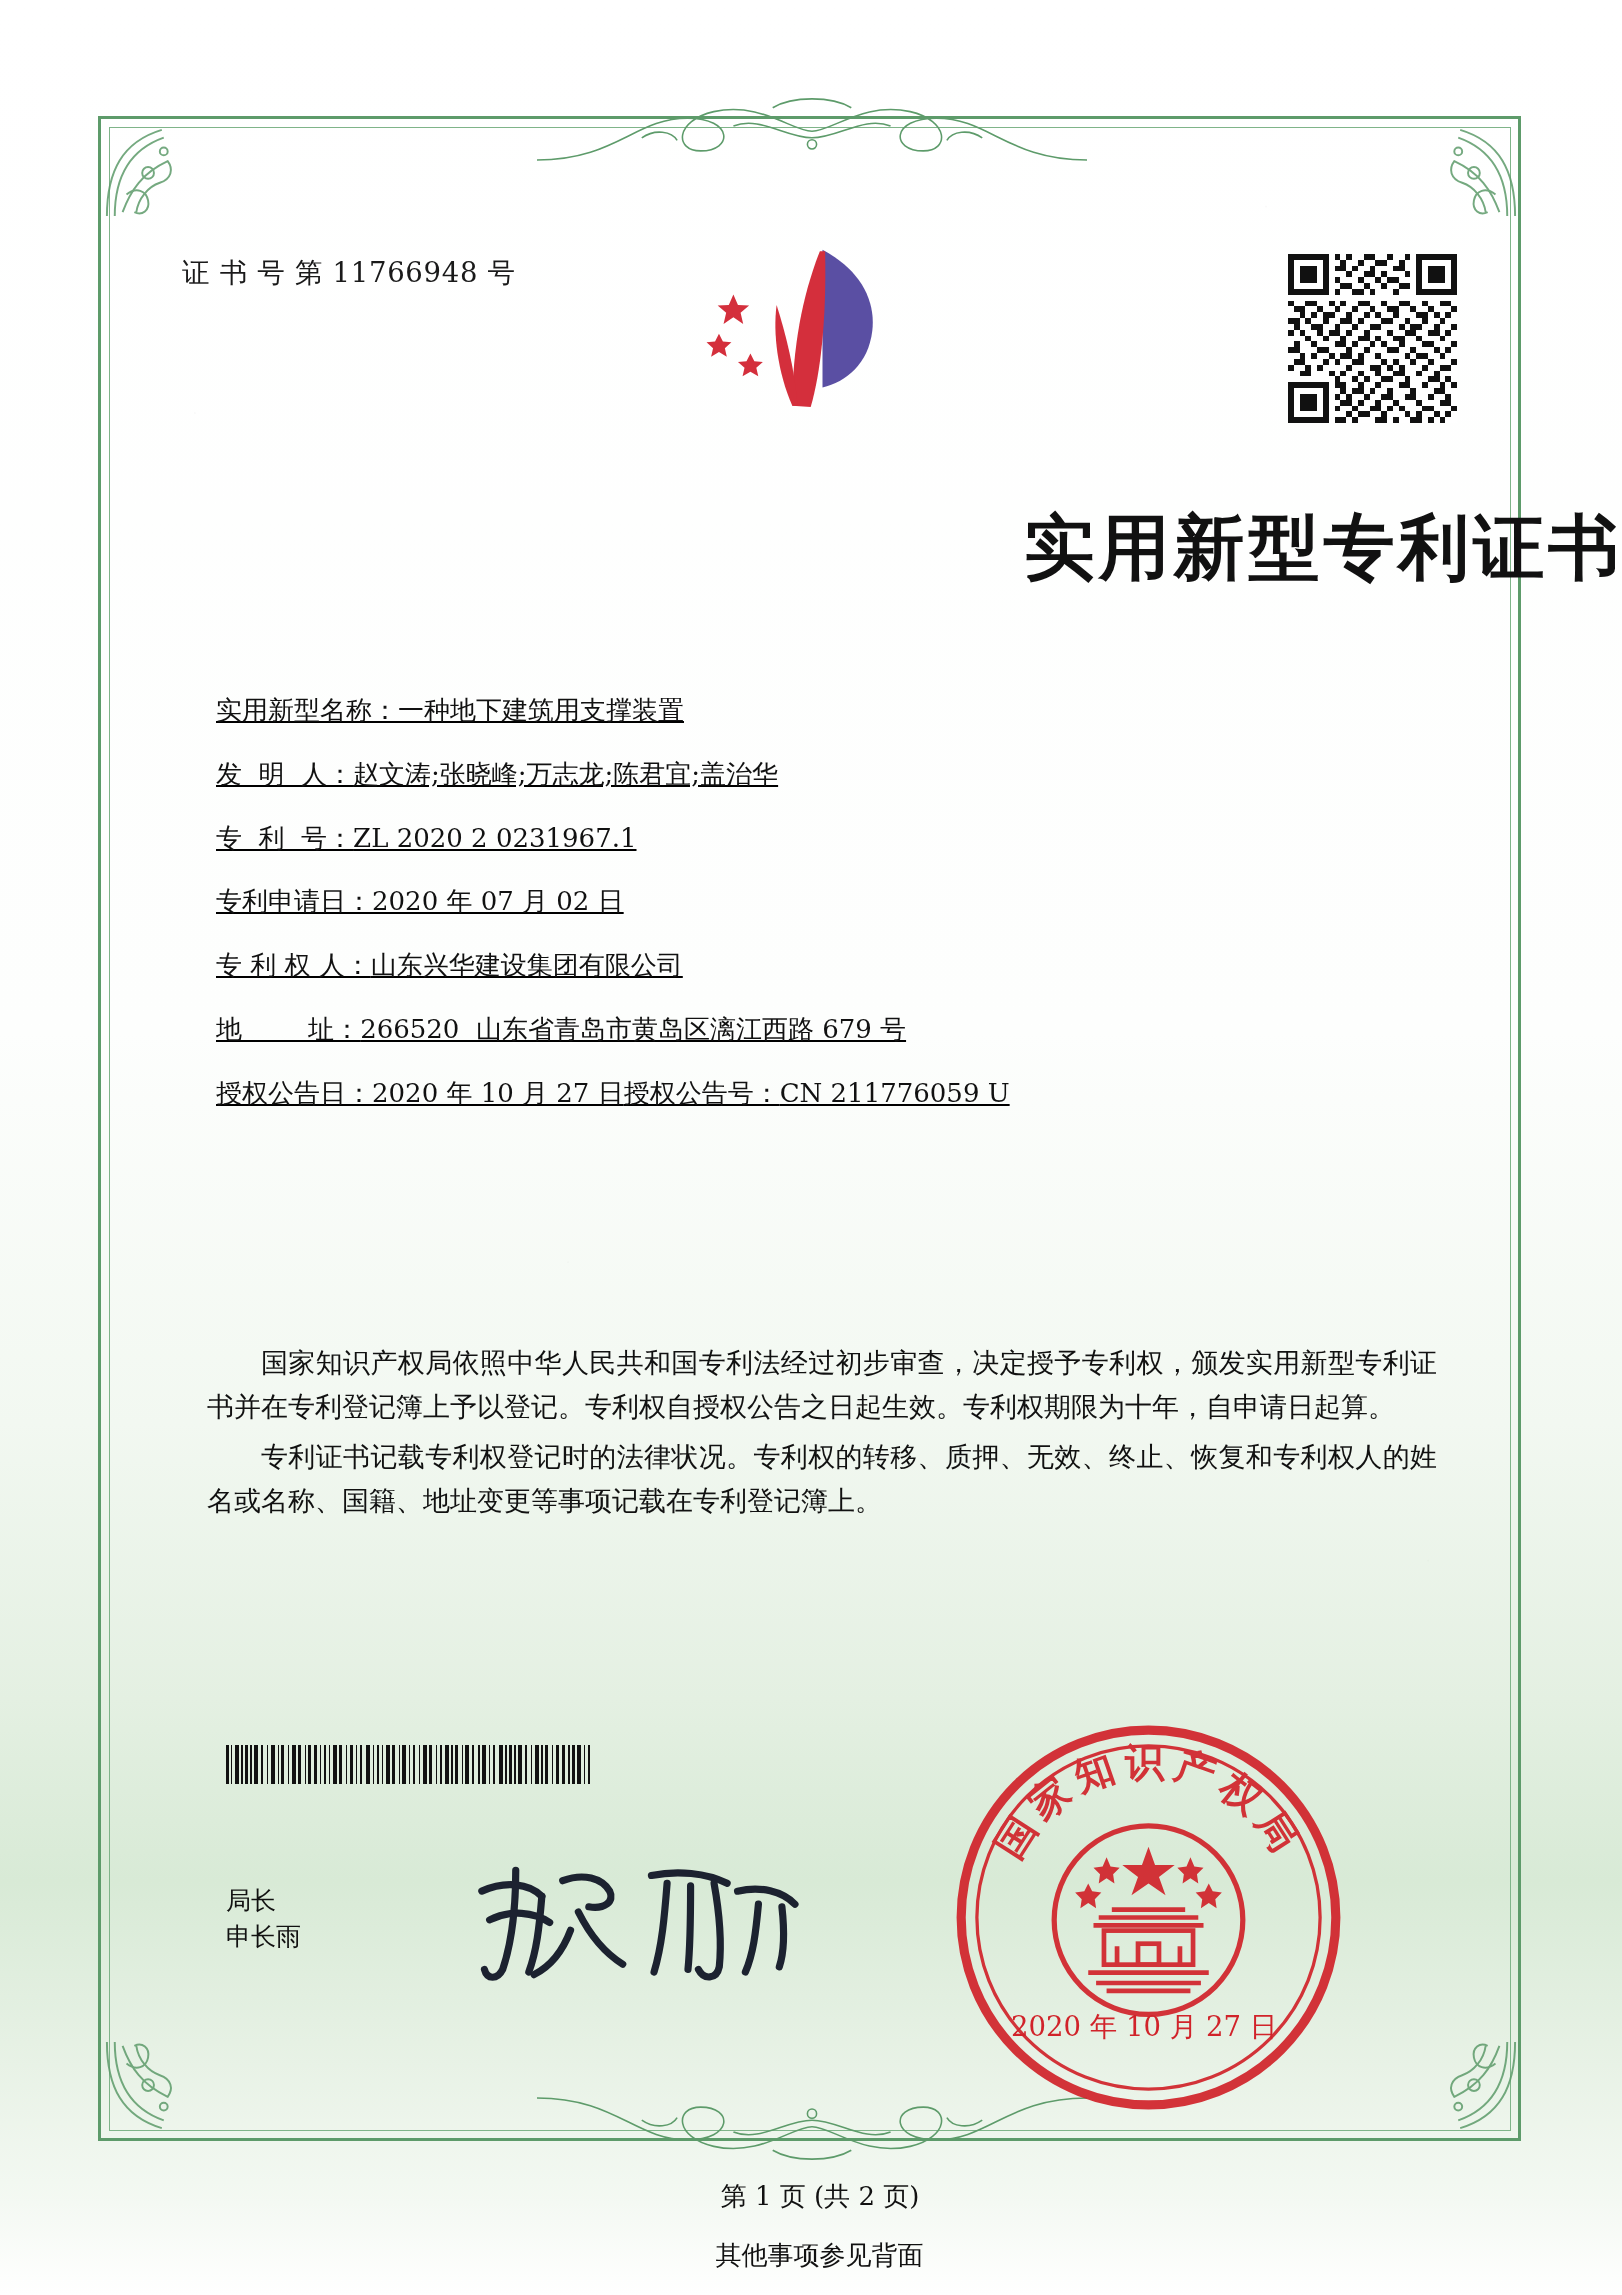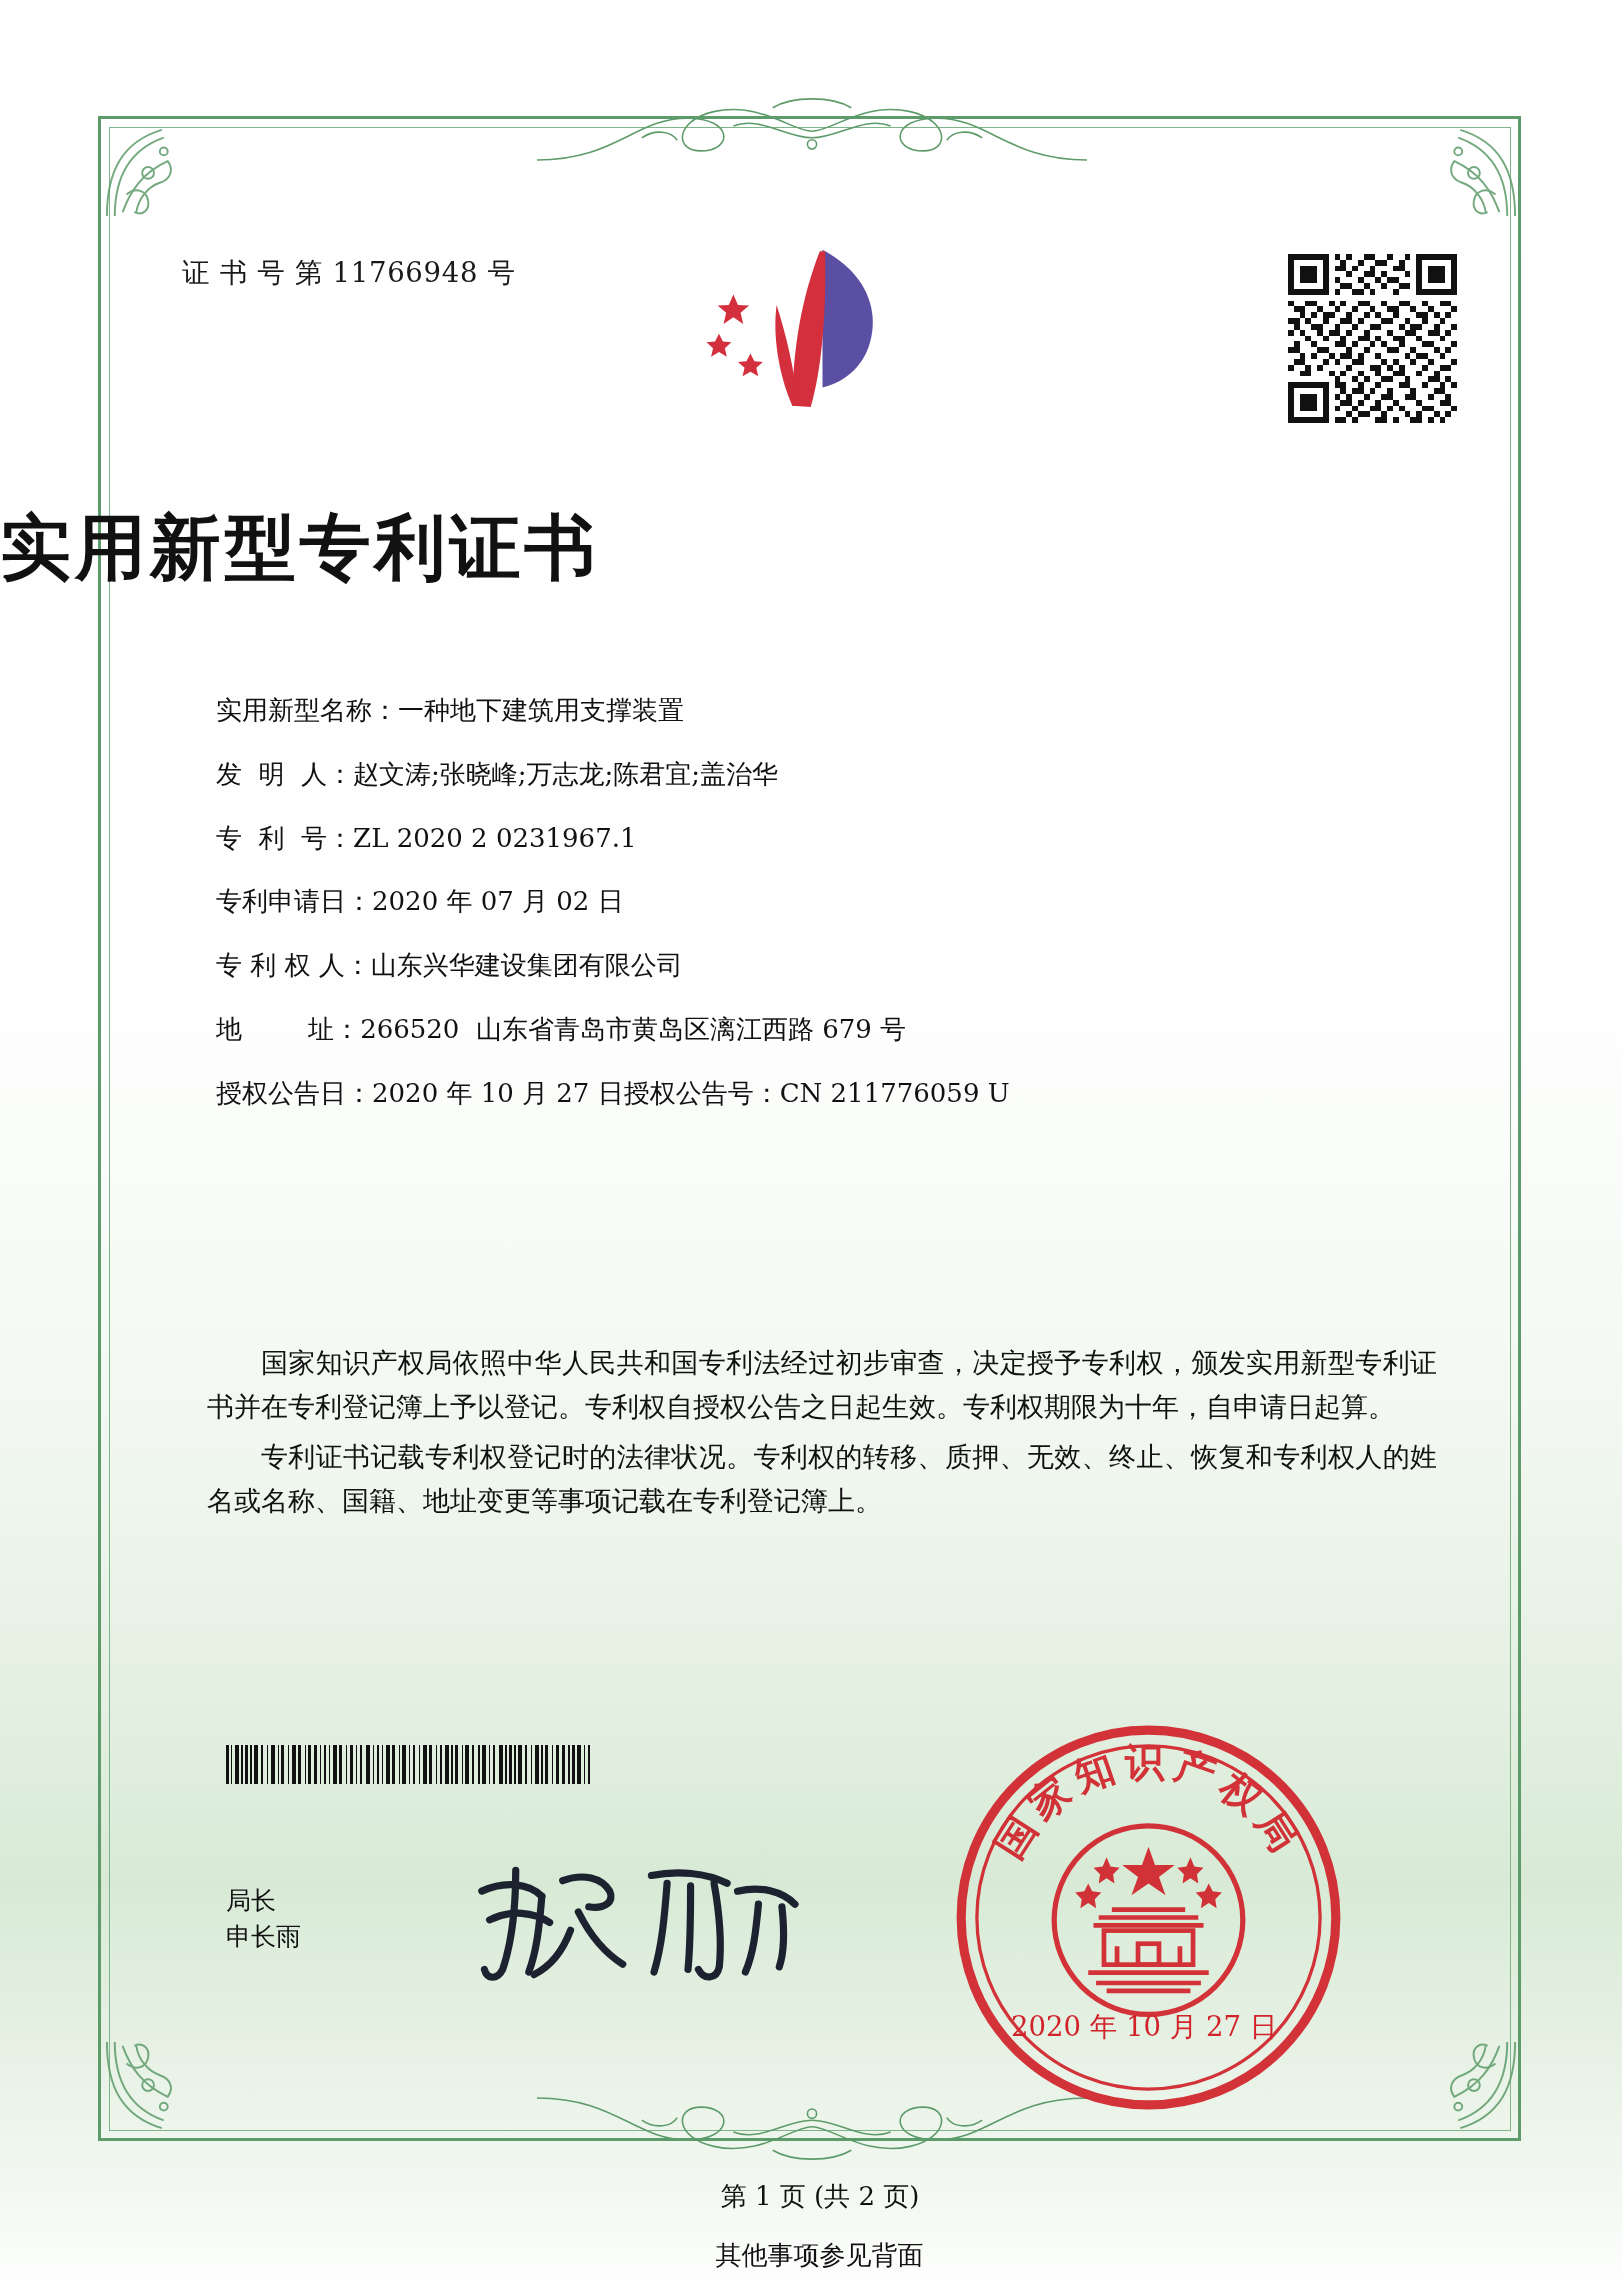--- a/index.html
+++ b/index.html
@@ -119,34 +119,35 @@
     height: 169px;
   }
   .qr svg { width: 100%; height:100%; display:block; }
 
   
   .doc-title {
     position: absolute;
     left: 0;
     right: 0;
     top: 501px;
-    text-align: left;
+    text-align: right;
     font-size: 71px;
     letter-spacing: 3.9px;
     font-weight: bold;
     color: #111;
     font-family: "DejaVu Serif", serif;
   }
 
   
   .fields {
     position: absolute;
     left: 216px;
     top: 694px;
     width: 1211px;
+    text-decoration: underline;
   }
   .field-row {
     display: flex;
     align-items: baseline;
     margin-bottom: 30px;
     font-size: 26px;
     color: #111;
     font-family: "DejaVu Serif", serif;
     line-height: 1.3;
   }

